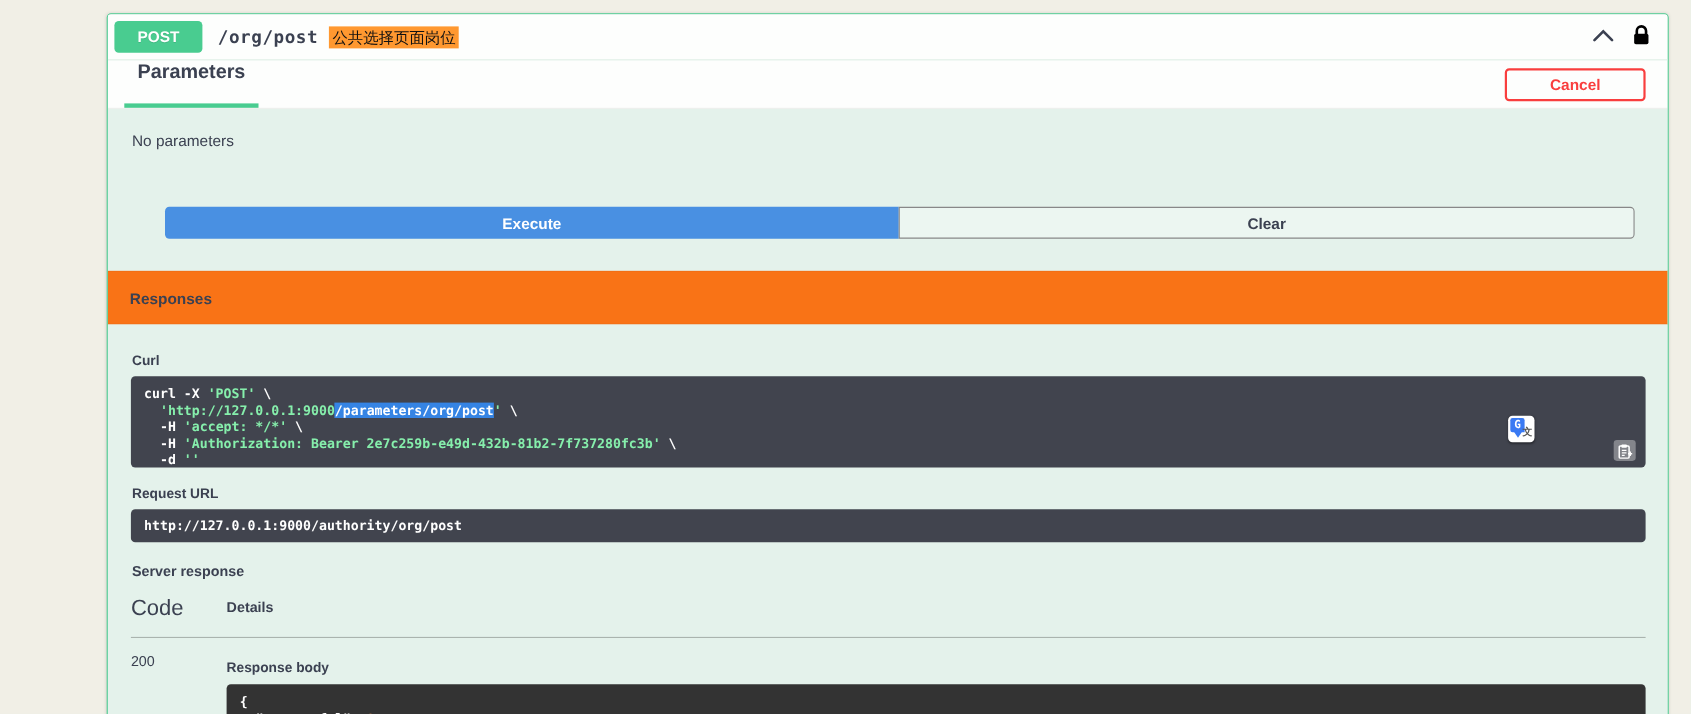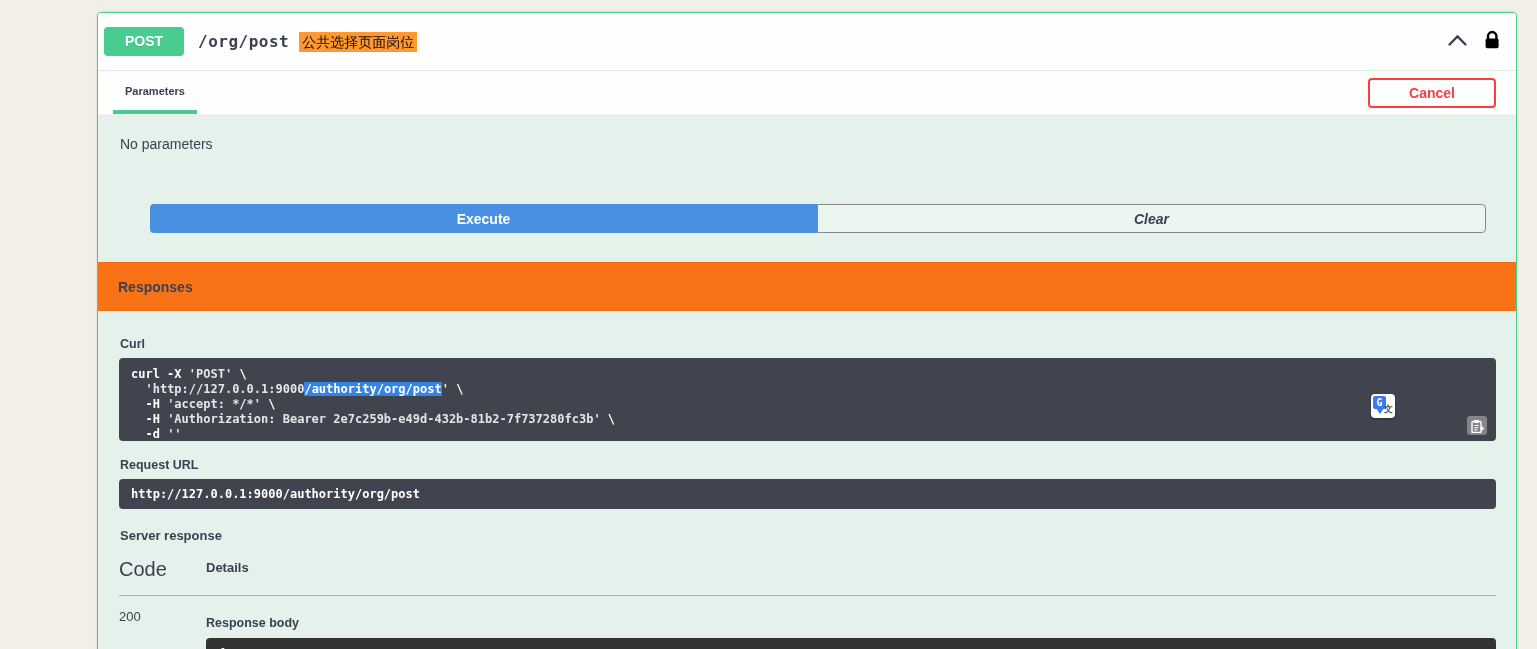--- a/index.html
+++ b/index.html
@@ -7,21 +7,21 @@
   body { background:#f1efe6; font-family:"Liberation Sans", sans-serif; color:#3b4151; position:relative; }
 
   .opblock {
     position:absolute; left:97px; top:12px; width:1420px; height:680px;
     border:1px solid #49cc90; border-radius:4px; background:#e4f2eb;
     box-shadow:0 0 3px rgba(0,0,0,.12); overflow:hidden;
   }
 
   
   .summary {
-    height:58px; background:#fdfefd; display:flex; align-items:center;
+    height:42px; background:#fdfefd; display:flex; align-items:center;
     padding:0 16px 0 6px; border-bottom:1px solid #d9ece2; cursor:pointer;
   }
   .method-badge {
     background:#49cc90; color:#fff; font-weight:bold; font-size:14px;
     width:80px; height:29px; line-height:29px; text-align:center; border-radius:4px;
     text-shadow:0 1px 0 rgba(0,0,0,.1); flex:none;
   }
   .path {
     font-family:"DejaVu Sans Mono","Liberation Mono",monospace;
     font-weight:bold; font-size:16px; color:#3b4151; margin-left:14px; letter-spacing:.5px;
@@ -32,60 +32,60 @@
   }
   .summary-right { margin-left:auto; display:flex; align-items:center; gap:16px; }
   .chev-btn, .lock-btn { background:none; border:none; cursor:pointer; display:flex; align-items:center; }
 
   
   .tab-row {
     height:44px; background:#fdfefd; display:flex; align-items:stretch;
     padding:0 20px 0 15px; border-bottom:1px solid rgba(0,0,0,.05);
   }
   .tab-parameters {
-    display:flex; align-items:center; padding:0 12px;
-    border-bottom:4px solid #49cc90; font-weight:bold; font-size:11px; color:#3b4151;
+    display:flex; padding:0 12px;
+    border-bottom:4px solid #49cc90; font-weight:bold; font-size:18px; color:#3b4151;
     cursor:pointer;
   }
   .cancel-btn {
     margin:auto 0 auto auto; border:2px solid #f93e3e; color:#f93e3e; background:transparent;
     font-weight:bold; font-size:14px; font-family:"Liberation Sans",sans-serif;
     border-radius:4px; padding:5px 39px; cursor:pointer;
   }
 
   
   .params-body { background:#e4f2eb; height:147px; position:relative; }
   .no-params { position:absolute; left:22px; top:21px; font-size:14px; color:#3b4151; }
   .exec-row { position:absolute; left:32px; right:30px; top:89px; height:29px; display:flex;margin-left:20px; }
   .execute-btn {
     flex:1; background:#4990e2; color:#fff; border:none; font-weight:bold; font-size:14px;
     font-family:"Liberation Sans",sans-serif; border-radius:4px 0 0 4px; cursor:pointer;
   }
   .clear-btn {
     flex:1; background:#ecf6f1; color:#3b4151; border:1px solid #888; font-weight:bold; font-size:14px;
-    font-family:"Liberation Sans",sans-serif; border-radius:0 4px 4px 0; cursor:pointer;font-style:italic;
+    font-family:"Liberation Sans",sans-serif; border-radius:0 4px 4px 0; cursor:pointer;
   }
 
   
   .responses-header {
     height:49px; background:#f97316; display:flex; align-items:center; padding:0 20px;
     border-top:1px solid rgba(0,0,0,.04); border-bottom:1px solid rgba(0,0,0,.04);
   }
   .responses-title { font-weight:bold; font-size:14px; color:#3b4151; }
 
   
   .responses-body { background:#e4f2eb; padding:14px 20px 0 21px; }
   .block-label { font-weight:bold; font-size:12.5px; color:#3b4151; margin:12px 0 7px 1px; }
   .code-block {
     background:#41444e; border-radius:4px; padding:9px 12px; color:#fff;
     font-family:"DejaVu Sans Mono","Liberation Mono",monospace; font-weight:bold;
     font-size:12px; line-height:15px; white-space:pre; overflow:hidden; position:relative;
   }
   .curl-block { height:83px; }
-  .str { color:#e5e5e5; }
+  .str { color:#86efac; }
   .sel { background:#3584e4; color:#fff; }
 
   .gt-icon {
     position:absolute; right:101px; top:36px; width:24px; height:24px; background:#fff;
     border-radius:4px; box-shadow:0 1px 2px rgba(0,0,0,.4); cursor:pointer;
   }
   .gt-g {
     position:absolute; left:2px; top:2px; width:13px; height:13px; background:#3a7af3;
     color:#fff; font-size:10px; font-weight:bold; text-align:center; line-height:13px;
     border-radius:2px 2px 0 2px;
@@ -158,21 +158,21 @@
   </div>
 
   <div class="responses-header">
     <span class="responses-title">Responses</span>
   </div>
 
   <div class="responses-body">
 
     <div class="block-label">Curl</div>
     <div class="code-block curl-block"><span>curl -X </span><span class="str">'POST'</span><span> \</span>
-<span>  </span><span class="str">'http://127.0.0.1:9000</span><span class="sel">/authority/org/post</span><span class="str">'</span><span> \</span>
+<span>  </span><span class="str">'http://127.0.0.1:9000</span><span class="sel">/parameters/org/post</span><span class="str">'</span><span> \</span>
 <span>  -H </span><span class="str">'accept: */*'</span><span> \</span>
 <span>  -H </span><span class="str">'Authorization: Bearer 2e7c259b-e49d-432b-81b2-7f737280fc3b'</span><span> \</span>
 <span>  -d </span><span class="str">''</span><span class="gt-icon"><span class="gt-g">G</span><span class="gt-tail"></span><span class="gt-a">文</span></span><span class="copy-icon"><svg width="13" height="14" viewBox="0 0 13 14">
             <rect x="1" y="2.5" width="9" height="11" rx="1" fill="none" stroke="#fff" stroke-width="1.4"></rect>
             <rect x="3" y="1" width="5" height="3" rx="0.8" fill="#fff"></rect>
             <path d="M3.4 6.5 h4.2 M3.4 8.7 h4.2 M3.4 10.9 h2.6" stroke="#fff" stroke-width="1.1"></path>
             <path d="M9 9.5 h4 M11 7.5 v4" stroke="#fff" stroke-width="1.4"></path>
           </svg></span></div>
 
     <div class="block-label" style="margin-top:17px">Request URL</div>

